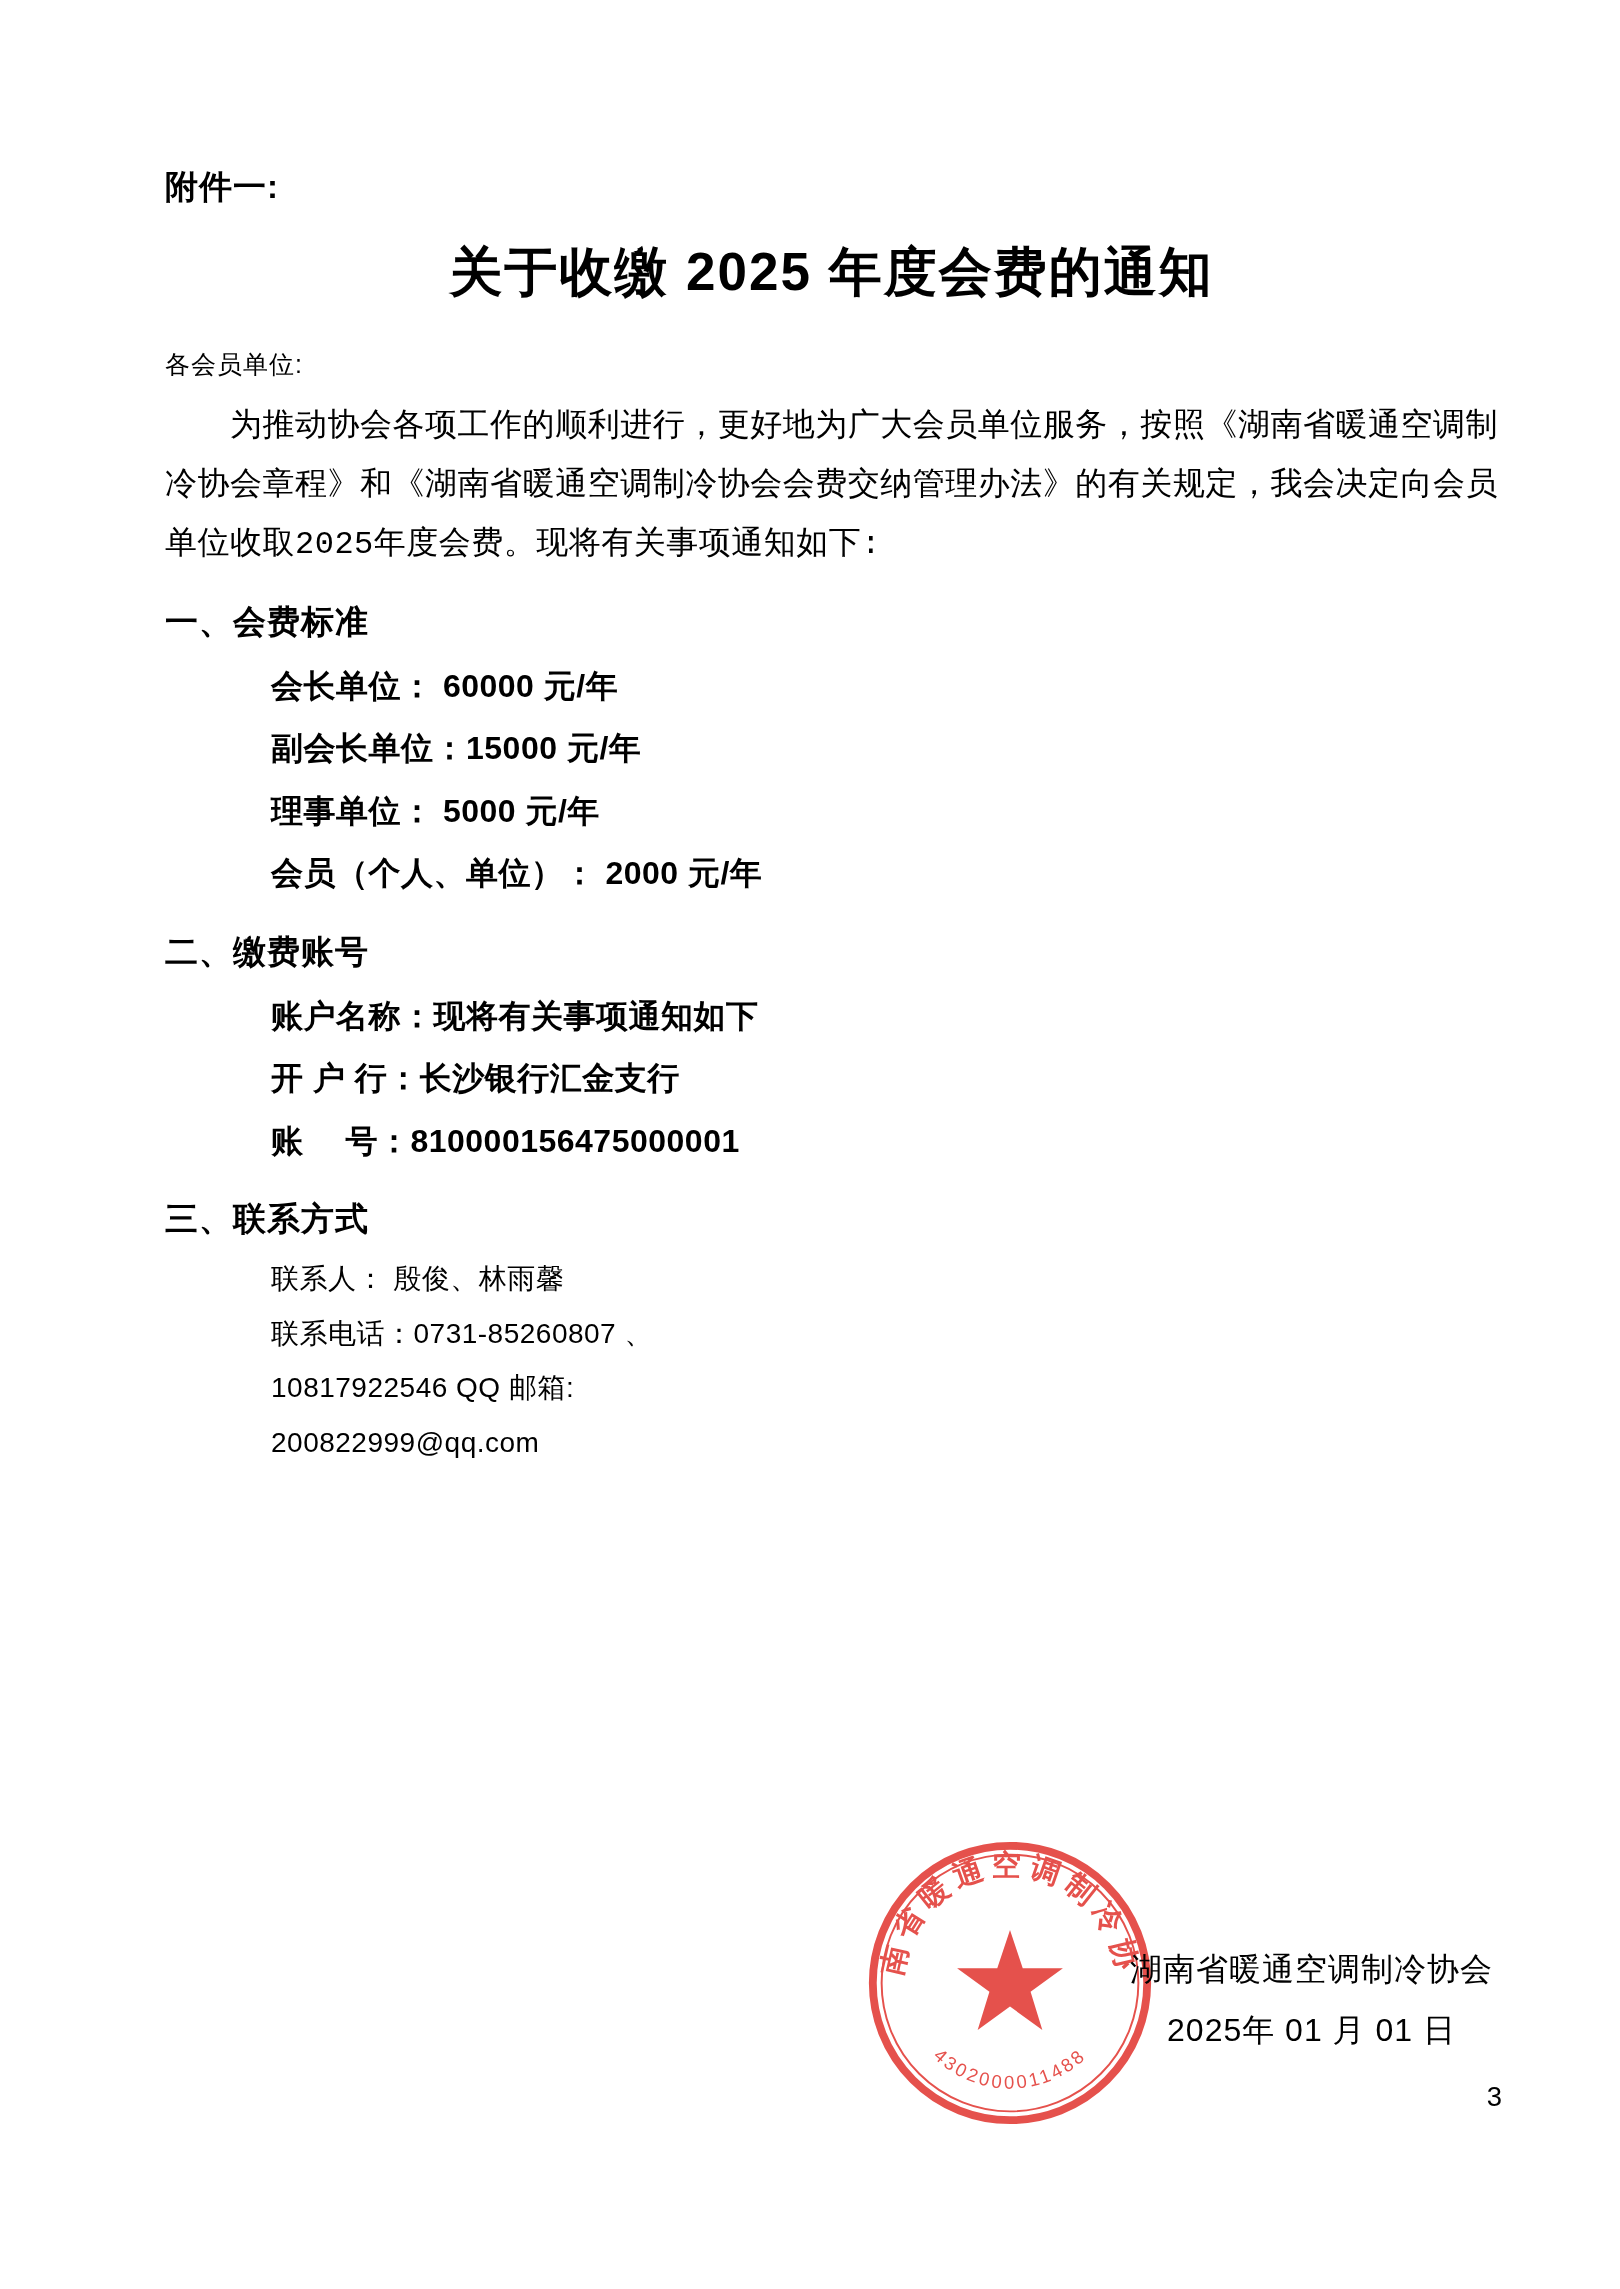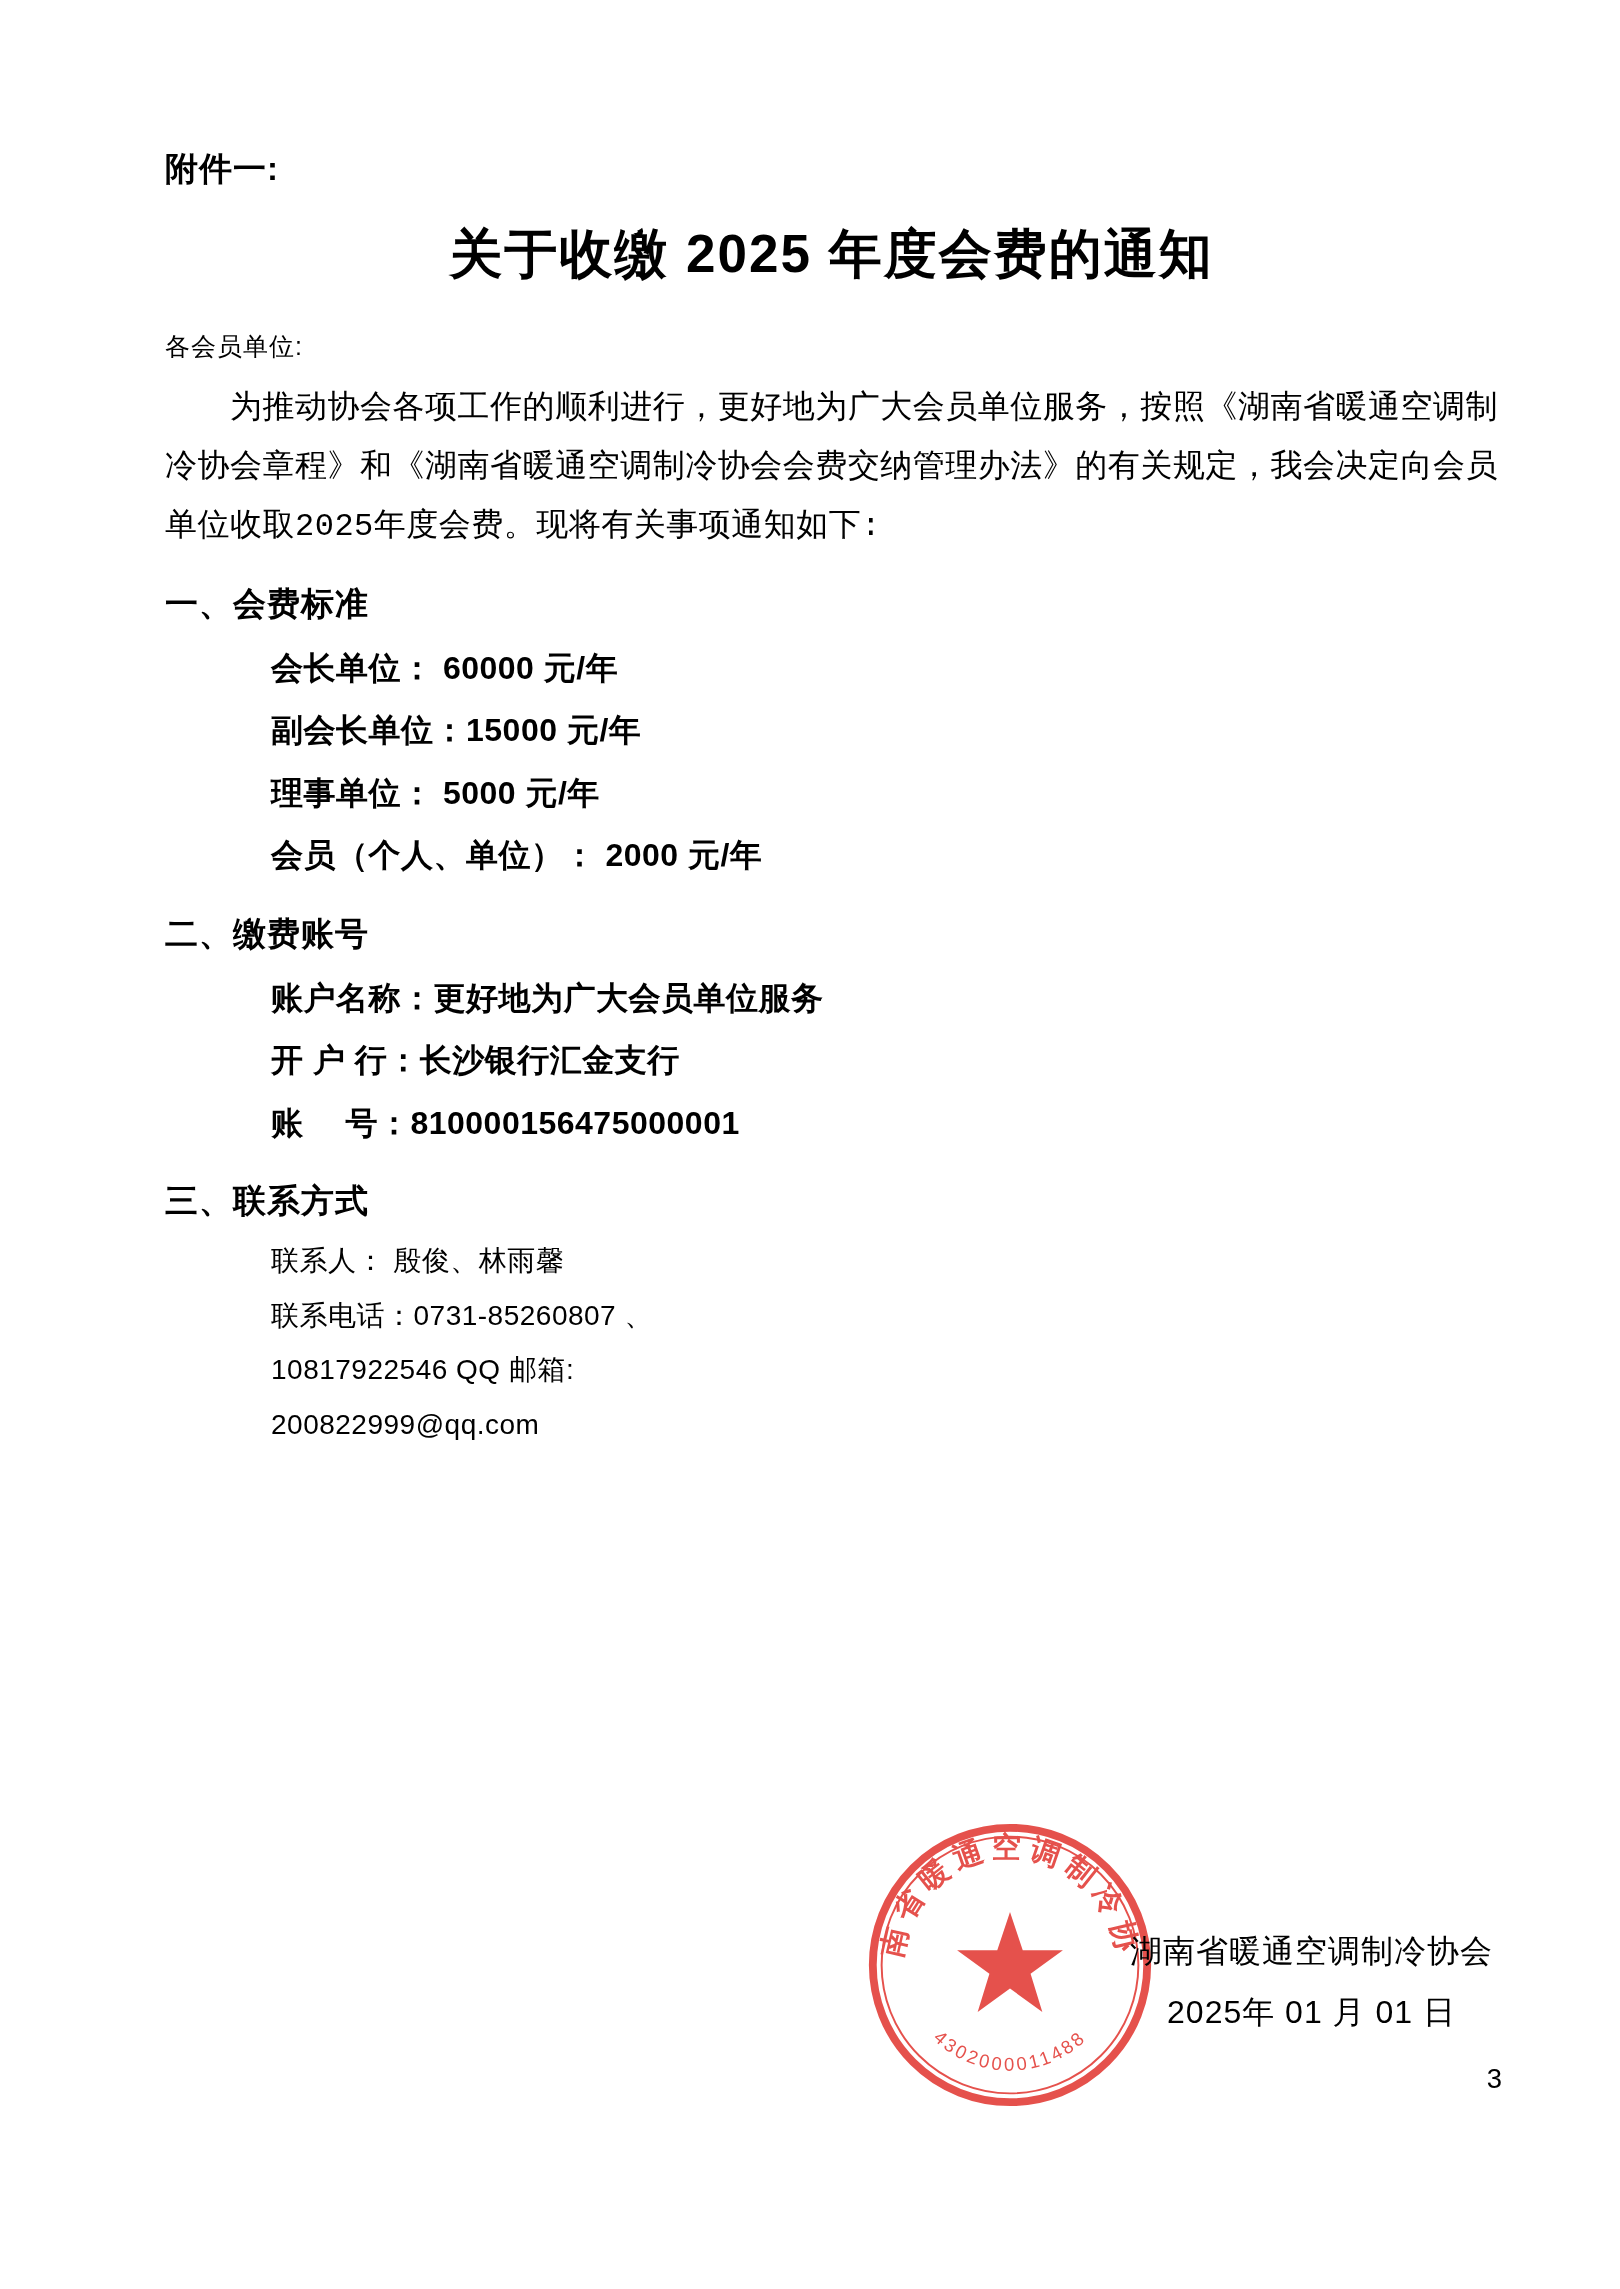--- a/index.html
+++ b/index.html
@@ -9,20 +9,21 @@
   }
   .page {
     position: relative;
     width: 1620px;
     height: 2185px;
     background: #ffffff;
     font-family: "Liberation Sans", "DejaVu Sans", sans-serif;
     color: #000000;
     box-sizing: border-box;
     overflow: hidden;
+    margin-top: 18px;
   }
   .content {
     position: absolute;
     left: 165px;
     top: 147px;
     width: 1333px;
   }
   .attach-label {
     font-size: 33px;
     font-weight: bold;
@@ -110,21 +111,21 @@
 
     <div class="para">为推动协会各项工作的顺利进行，更好地为广大会员单位服务，按照《湖南省暖通空调制冷协会章程》和《湖南省暖通空调制冷协会会费交纳管理办法》的有关规定，我会决定向会员单位收取2025年度会费。现将有关事项通知如下:</div>
 
     <div class="section-head">一、会费标准</div>
     <div class="item">会长单位： 60000 元/年</div>
     <div class="item">副会长单位：15000 元/年</div>
     <div class="item">理事单位： 5000 元/年</div>
     <div class="item">会员（个人、单位）： 2000 元/年</div>
 
     <div class="section-head">二、缴费账号</div>
-    <div class="item">账户名称：更好地为广大会员单位服务</div>
+    <div class="item">账户名称：现将有关事项通知如下</div>
     <div class="item">开 户 行：长沙银行汇金支行</div>
     <div class="item">账　 号：810000156475000001</div>
 
     <div class="section-head">三、联系方式</div>
     <div class="contact-block">联系人： 殷俊、林雨馨</div>
     <div class="contact-block">联系电话：0731-85260807 、</div>
     <div class="contact-block">10817922546 QQ 邮箱:</div>
     <div class="contact-block">200822999@qq.com</div>
 
   </div>

